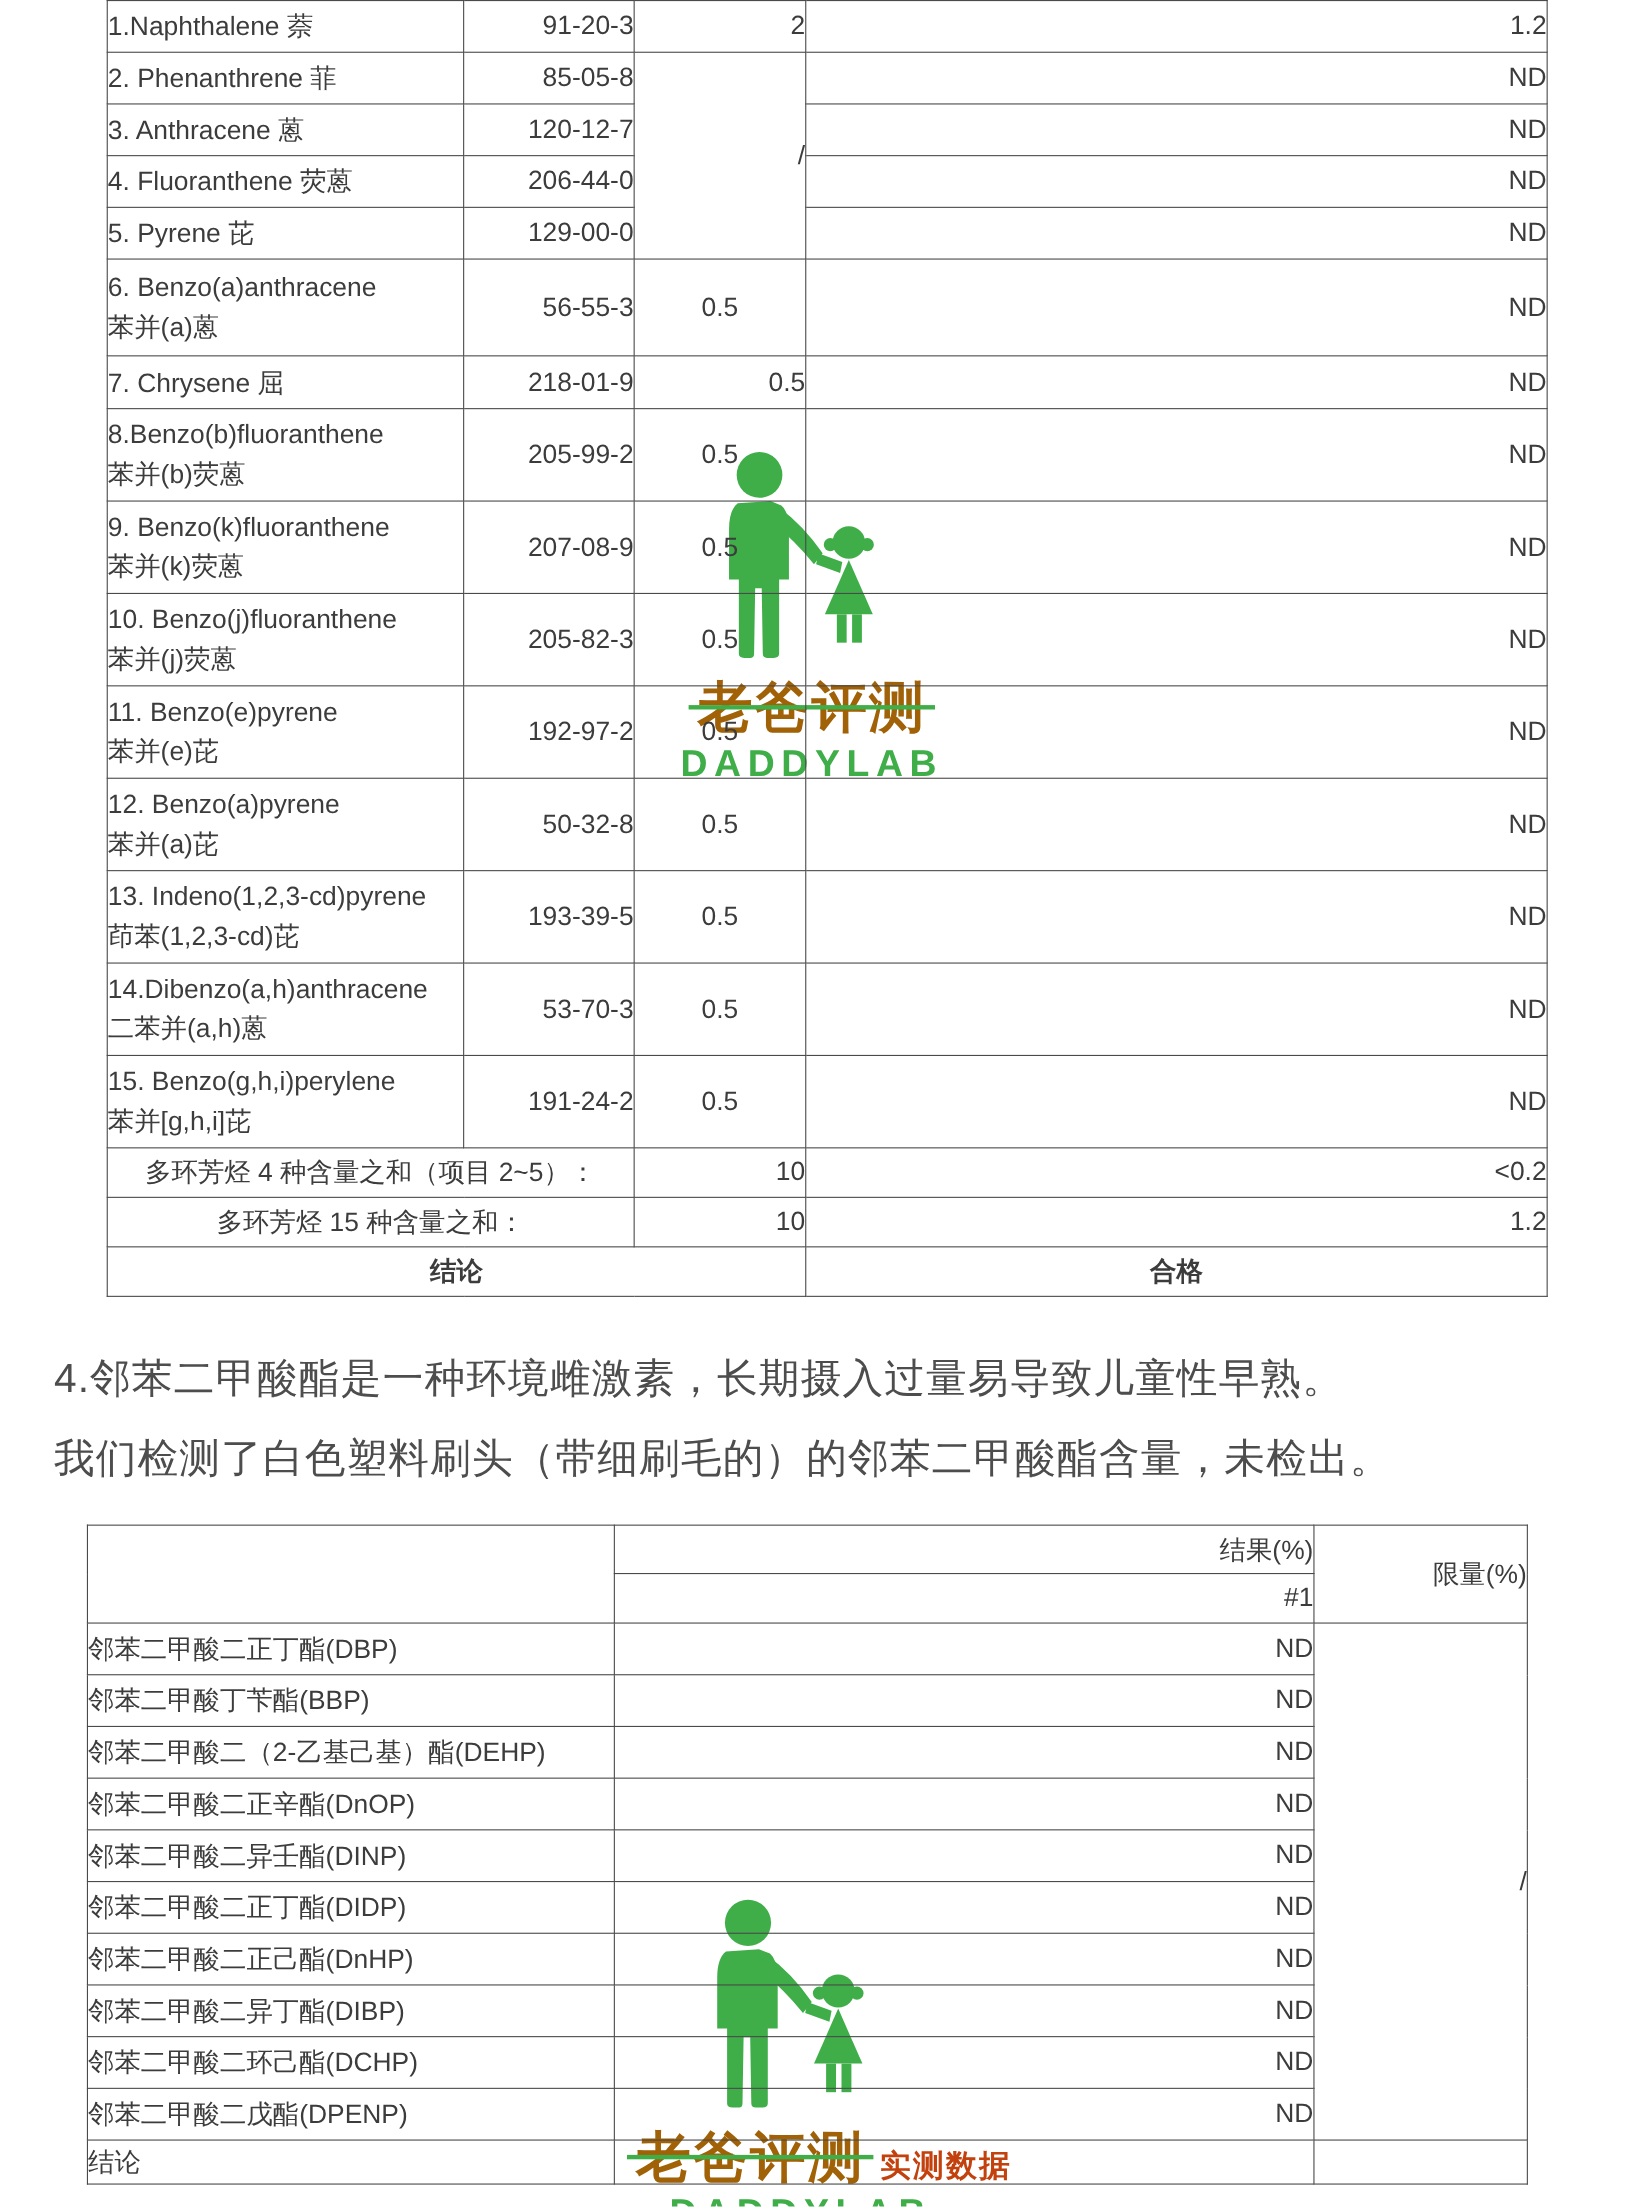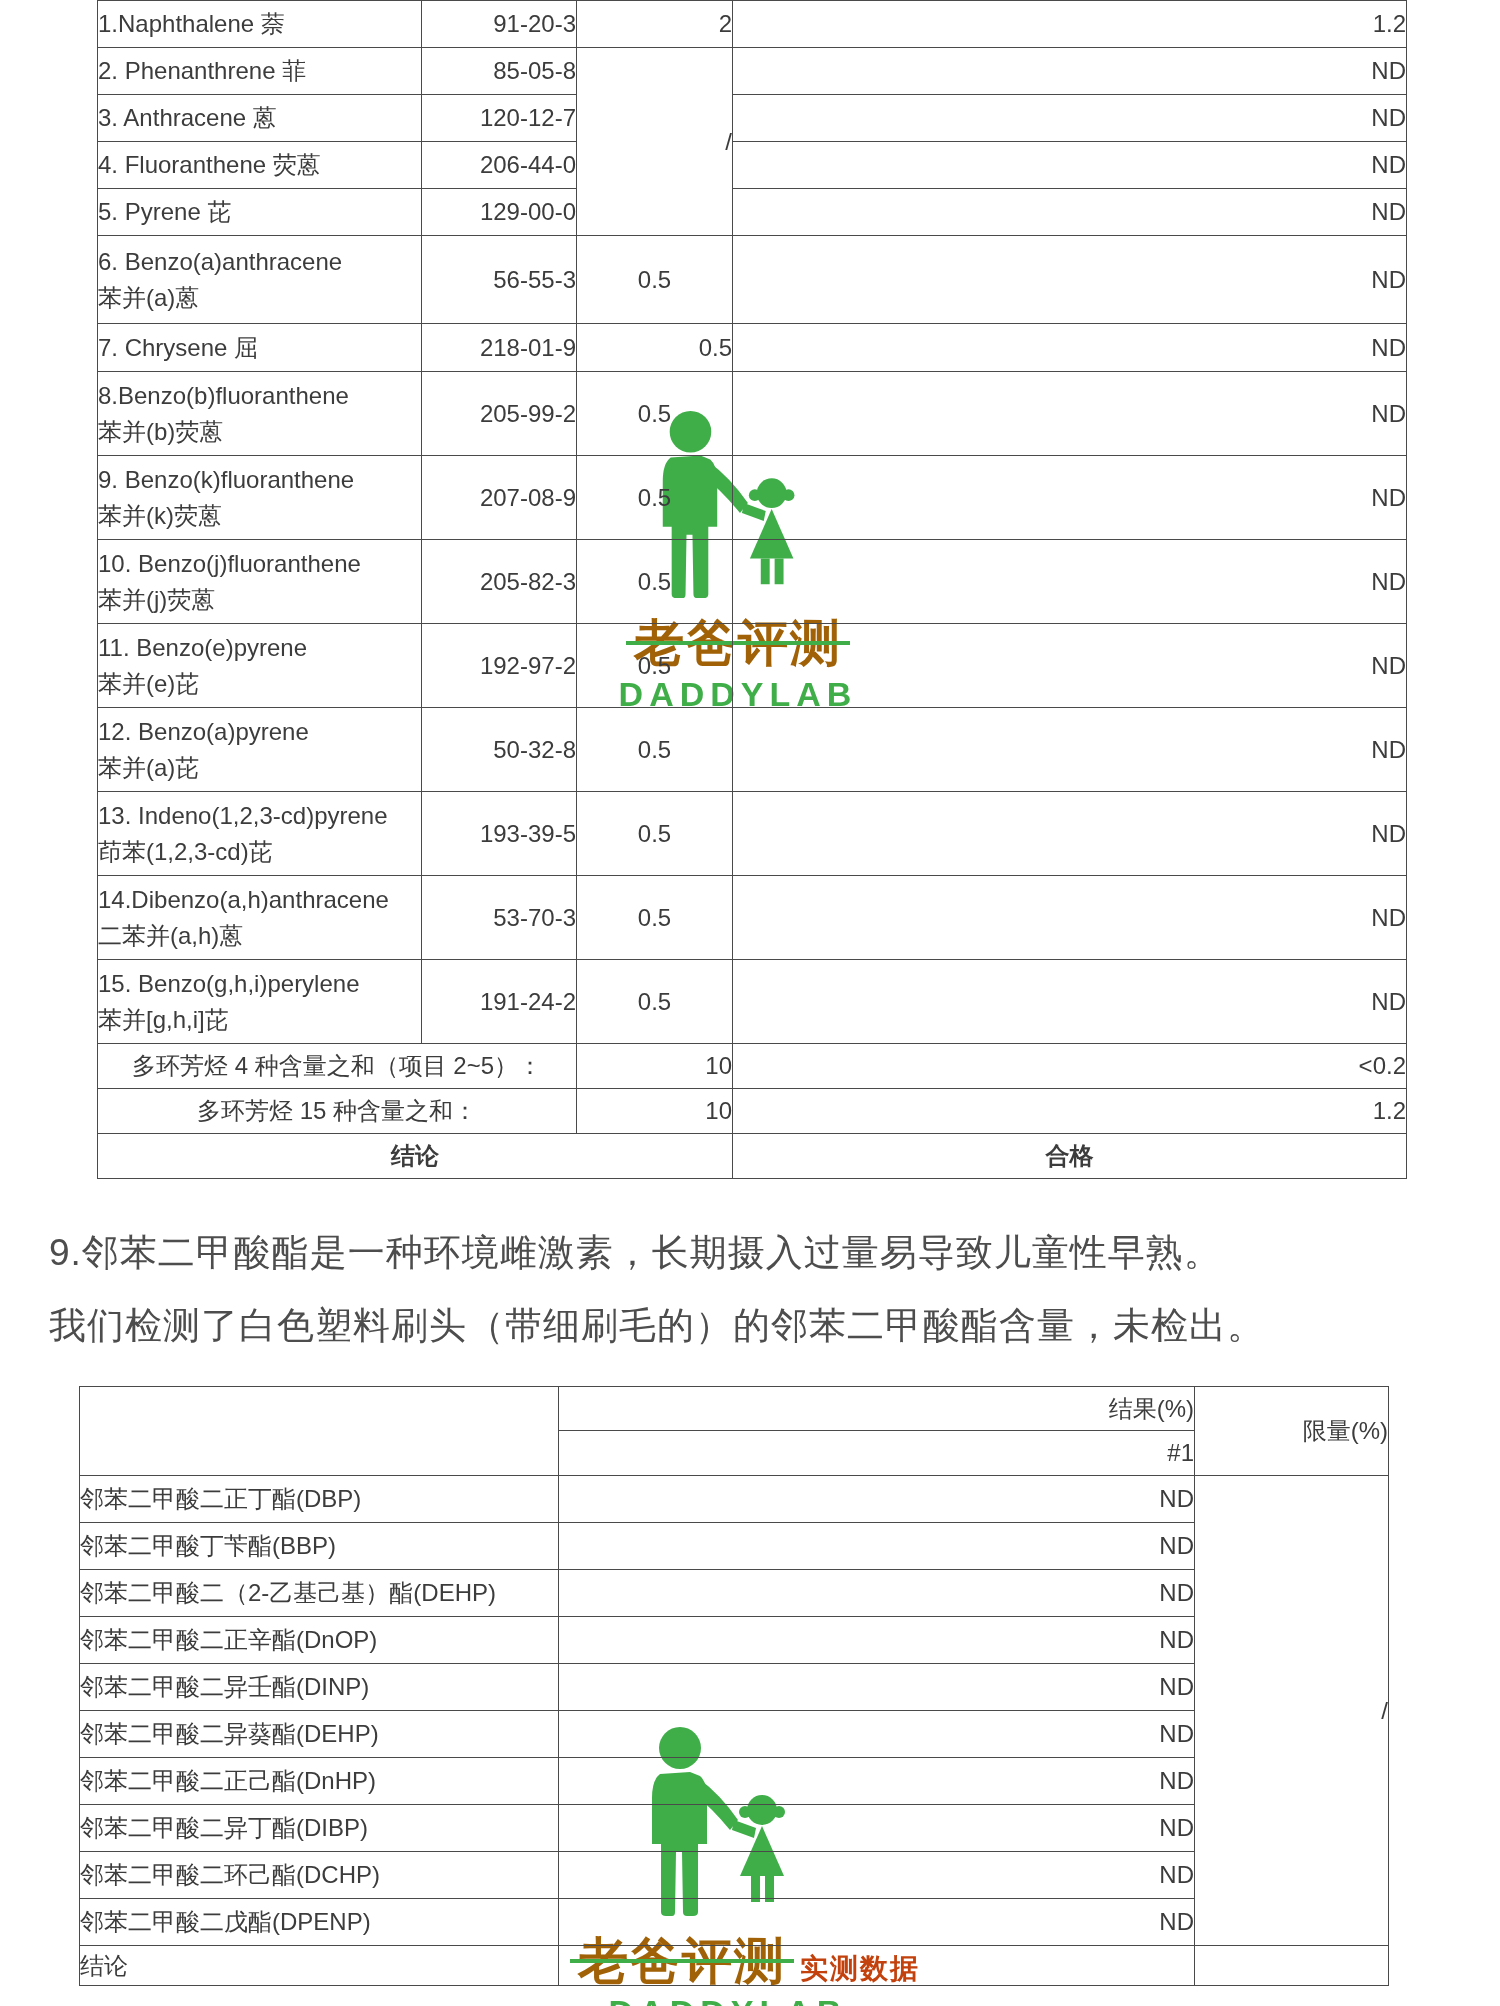--- a/index.html
+++ b/index.html
@@ -237,21 +237,21 @@
     <td class="c">1.2</td>
   </tr>
   <tr class="rm">
     <td class="concl" colspan="3">结论</td>
     <td class="concl">合格</td>
   </tr>
 </tbody>
   </table>
 
 <div class="para">
-  <div>9.邻苯二甲酸酯是一种环境雌激素，长期摄入过量易导致儿童性早熟。</div>
+  <div>4.邻苯二甲酸酯是一种环境雌激素，长期摄入过量易导致儿童性早熟。</div>
   <div>我们检测了白色塑料刷头（带细刷毛的）的邻苯二甲酸酯含量，未检出。</div>
 </div>
 
 <table class="rep" id="t2">
   <colgroup>
       <col style="width:479px">
       <col style="width:636px">
       <col style="width:194px">
     </colgroup>
   <tbody>
@@ -278,21 +278,21 @@
   </tr>
   <tr class="dr">
     <td class="nm2">邻苯二甲酸二正辛酯(DnOP)</td>
     <td class="c">ND</td>
   </tr>
   <tr class="dr">
     <td class="nm2">邻苯二甲酸二异壬酯(DINP)</td>
     <td class="c">ND</td>
   </tr>
   <tr class="dr">
-    <td class="nm2">邻苯二甲酸二异葵酯(DEHP)</td>
+    <td class="nm2">邻苯二甲酸二正丁酯(DIDP)</td>
     <td class="c">ND</td>
   </tr>
   <tr class="dr">
     <td class="nm2">邻苯二甲酸二正己酯(DnHP)</td>
     <td class="c">ND</td>
   </tr>
   <tr class="dr">
     <td class="nm2">邻苯二甲酸二异丁酯(DIBP)</td>
     <td class="c">ND</td>
   </tr>

